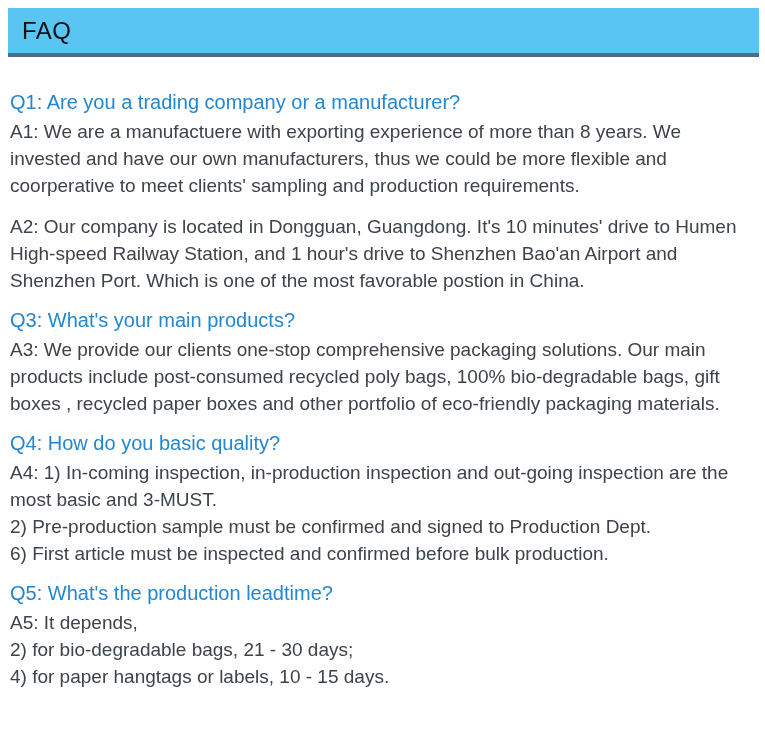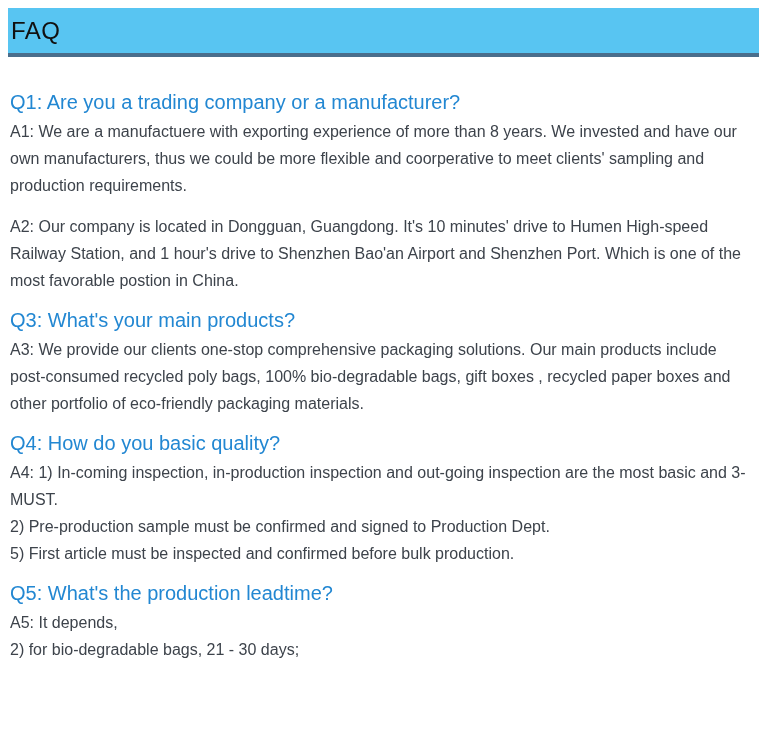--- a/index.html
+++ b/index.html
@@ -12,21 +12,21 @@
     font-family: "Liberation Sans", sans-serif;
     -webkit-font-smoothing: antialiased;
   }
   .banner {
     margin: 8px 6px 0 8px;
     height: 45px;
     background: var(--banner-bg, #58C5F2);
     border-bottom: 4px solid var(--banner-border, #4A6E8C);
     display: flex;
     align-items: center;
-    padding-left: 3px;
+    padding-left: 14px;
     box-sizing: content-box;
   }
   .banner-title {
     font-size: 24px;
     color: var(--title-color, #111111);
     letter-spacing: 0.5px;
   }
   .content {
     padding: 19px 10px 6px 10px;
   }
@@ -35,21 +35,21 @@
   }
   .question {
     margin: 16px 0 6px 0;
     font-size: 20px;
     line-height: 20px;
     font-weight: normal;
     color: var(--question-color, #2287D2);
   }
   .answer {
     margin: 0;
-    font-size: 16px;
+    font-size: 19px;
     line-height: 27px;
     color: var(--answer-color, #3D434B);
   }
 </style>
 </head>
 <body>
 
 <div class="banner">
   <span class="banner-title">FAQ</span>
 </div>
@@ -67,22 +67,23 @@
 
   <section class="faq-item">
     <h2 class="question">Q3: What's your main products?</h2>
     <p class="answer">A3: We provide our clients one-stop comprehensive packaging solutions. Our main products include post-consumed recycled poly bags, 100% bio-degradable bags, gift boxes , recycled paper boxes and other portfolio of eco-friendly packaging materials.</p>
   </section>
 
   <section class="faq-item">
     <h2 class="question">Q4: How do you basic quality?</h2>
     <p class="answer">A4: 1) In-coming inspection, in-production inspection and out-going inspection are the most basic and 3-MUST.</p>
     <p class="answer">2) Pre-production sample must be confirmed and signed to Production Dept.</p>
-    <p class="answer">5) First article must be inspected and confirmed before bulk production.</p>
+    <p class="answer">6) First article must be inspected and confirmed before bulk production.</p>
   </section>
 
   <section class="faq-item">
     <h2 class="question">Q5: What's the production leadtime?</h2>
     <p class="answer">A5: It depends,</p>
     <p class="answer">2) for bio-degradable bags, 21 - 30 days;</p>
+    <p class="answer">4) for paper hangtags or labels, 10 - 15 days.</p>
   </section>
 
 </main>
 
 </body></html>

